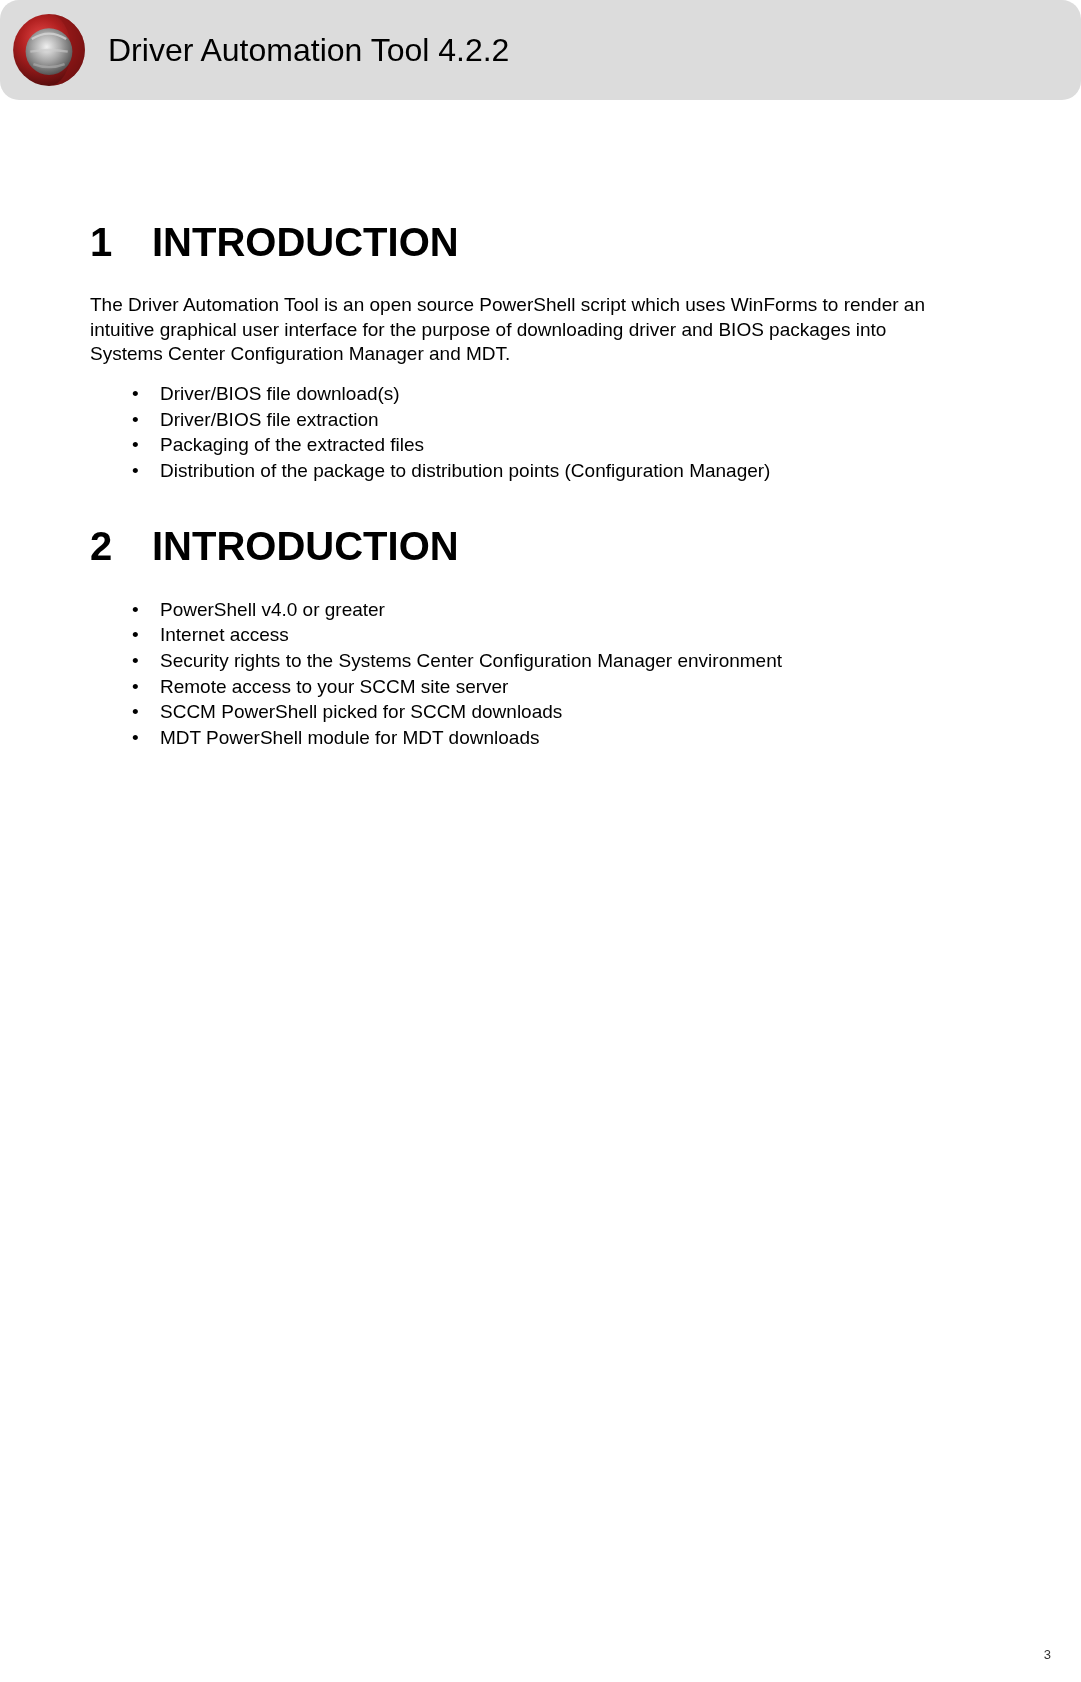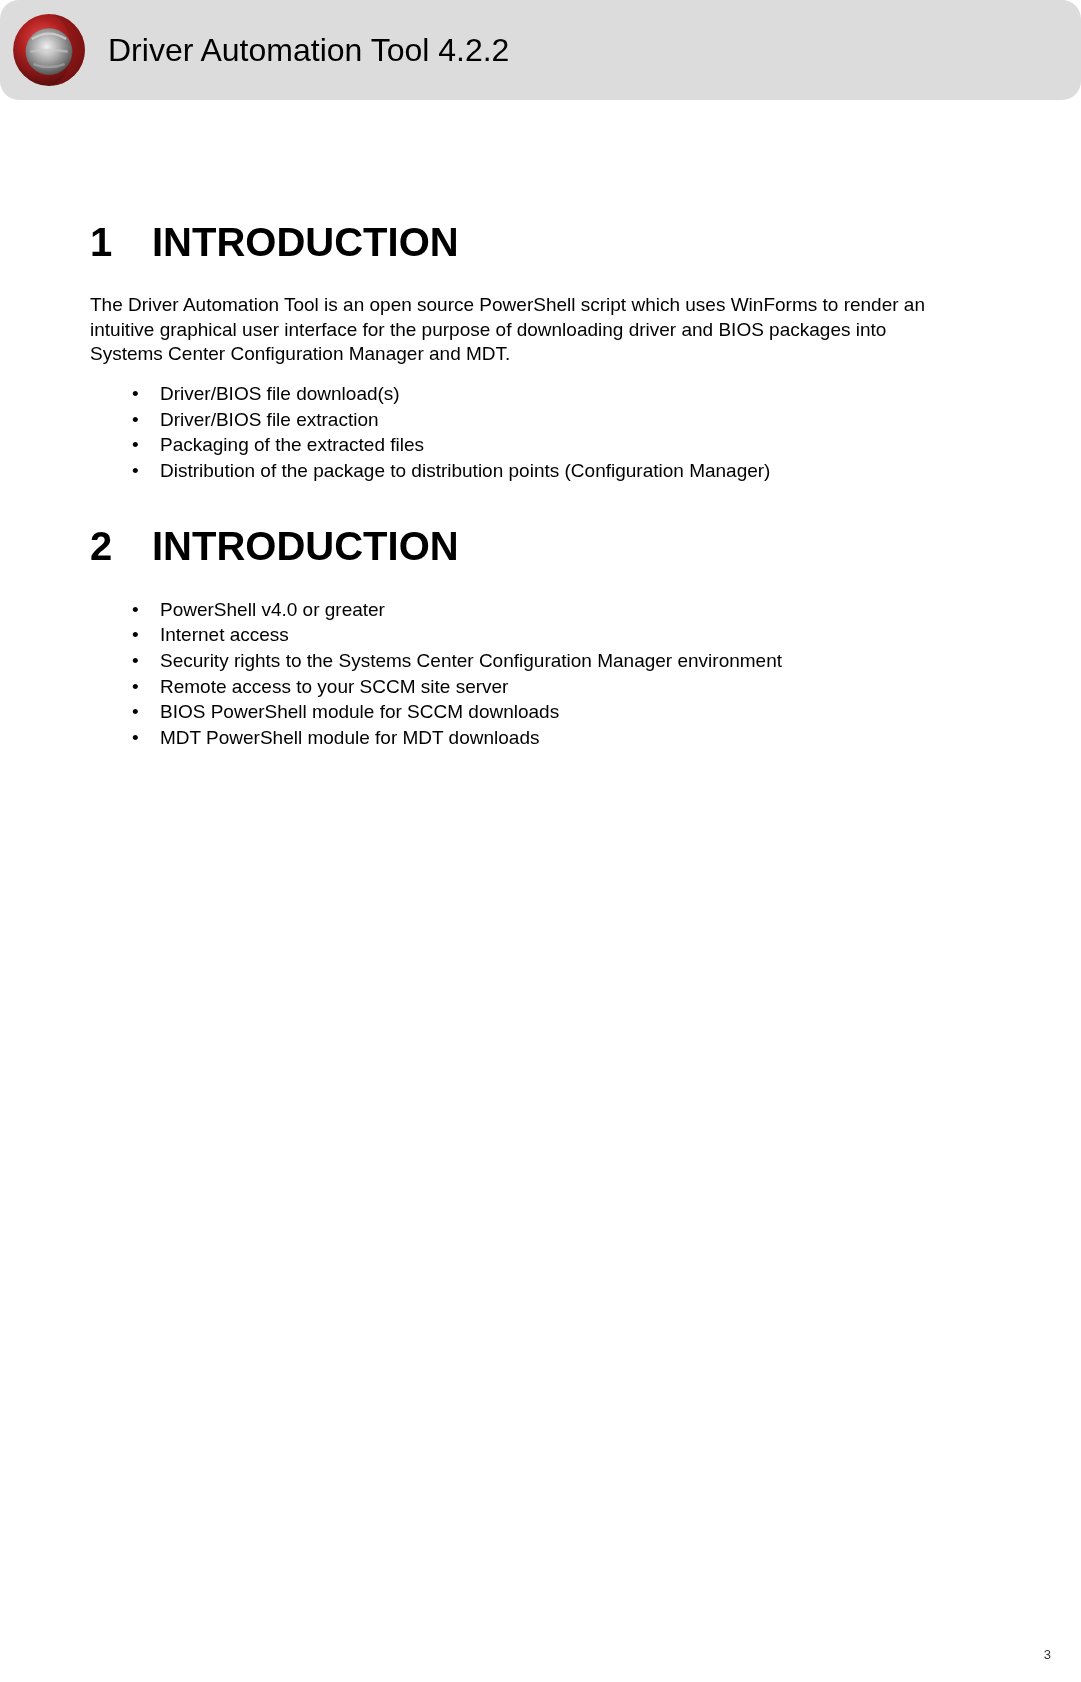--- a/index.html
+++ b/index.html
@@ -126,19 +126,19 @@
 
   <h1 class="second">
     <span class="section-number">2</span><span>INTRODUCTION</span>
   </h1>
 
   <ul>
     <li>PowerShell v4.0 or greater</li>
     <li>Internet access</li>
     <li>Security rights to the Systems Center Configuration Manager environment</li>
     <li>Remote access to your SCCM site server</li>
-    <li>BIOS PowerShell module for SCCM downloads</li>
+    <li>SCCM PowerShell picked for SCCM downloads</li>
     <li>MDT PowerShell module for MDT downloads</li>
   </ul>
 
 </div>
 
 <div class="page-number">3</div>
 
 </body></html>

